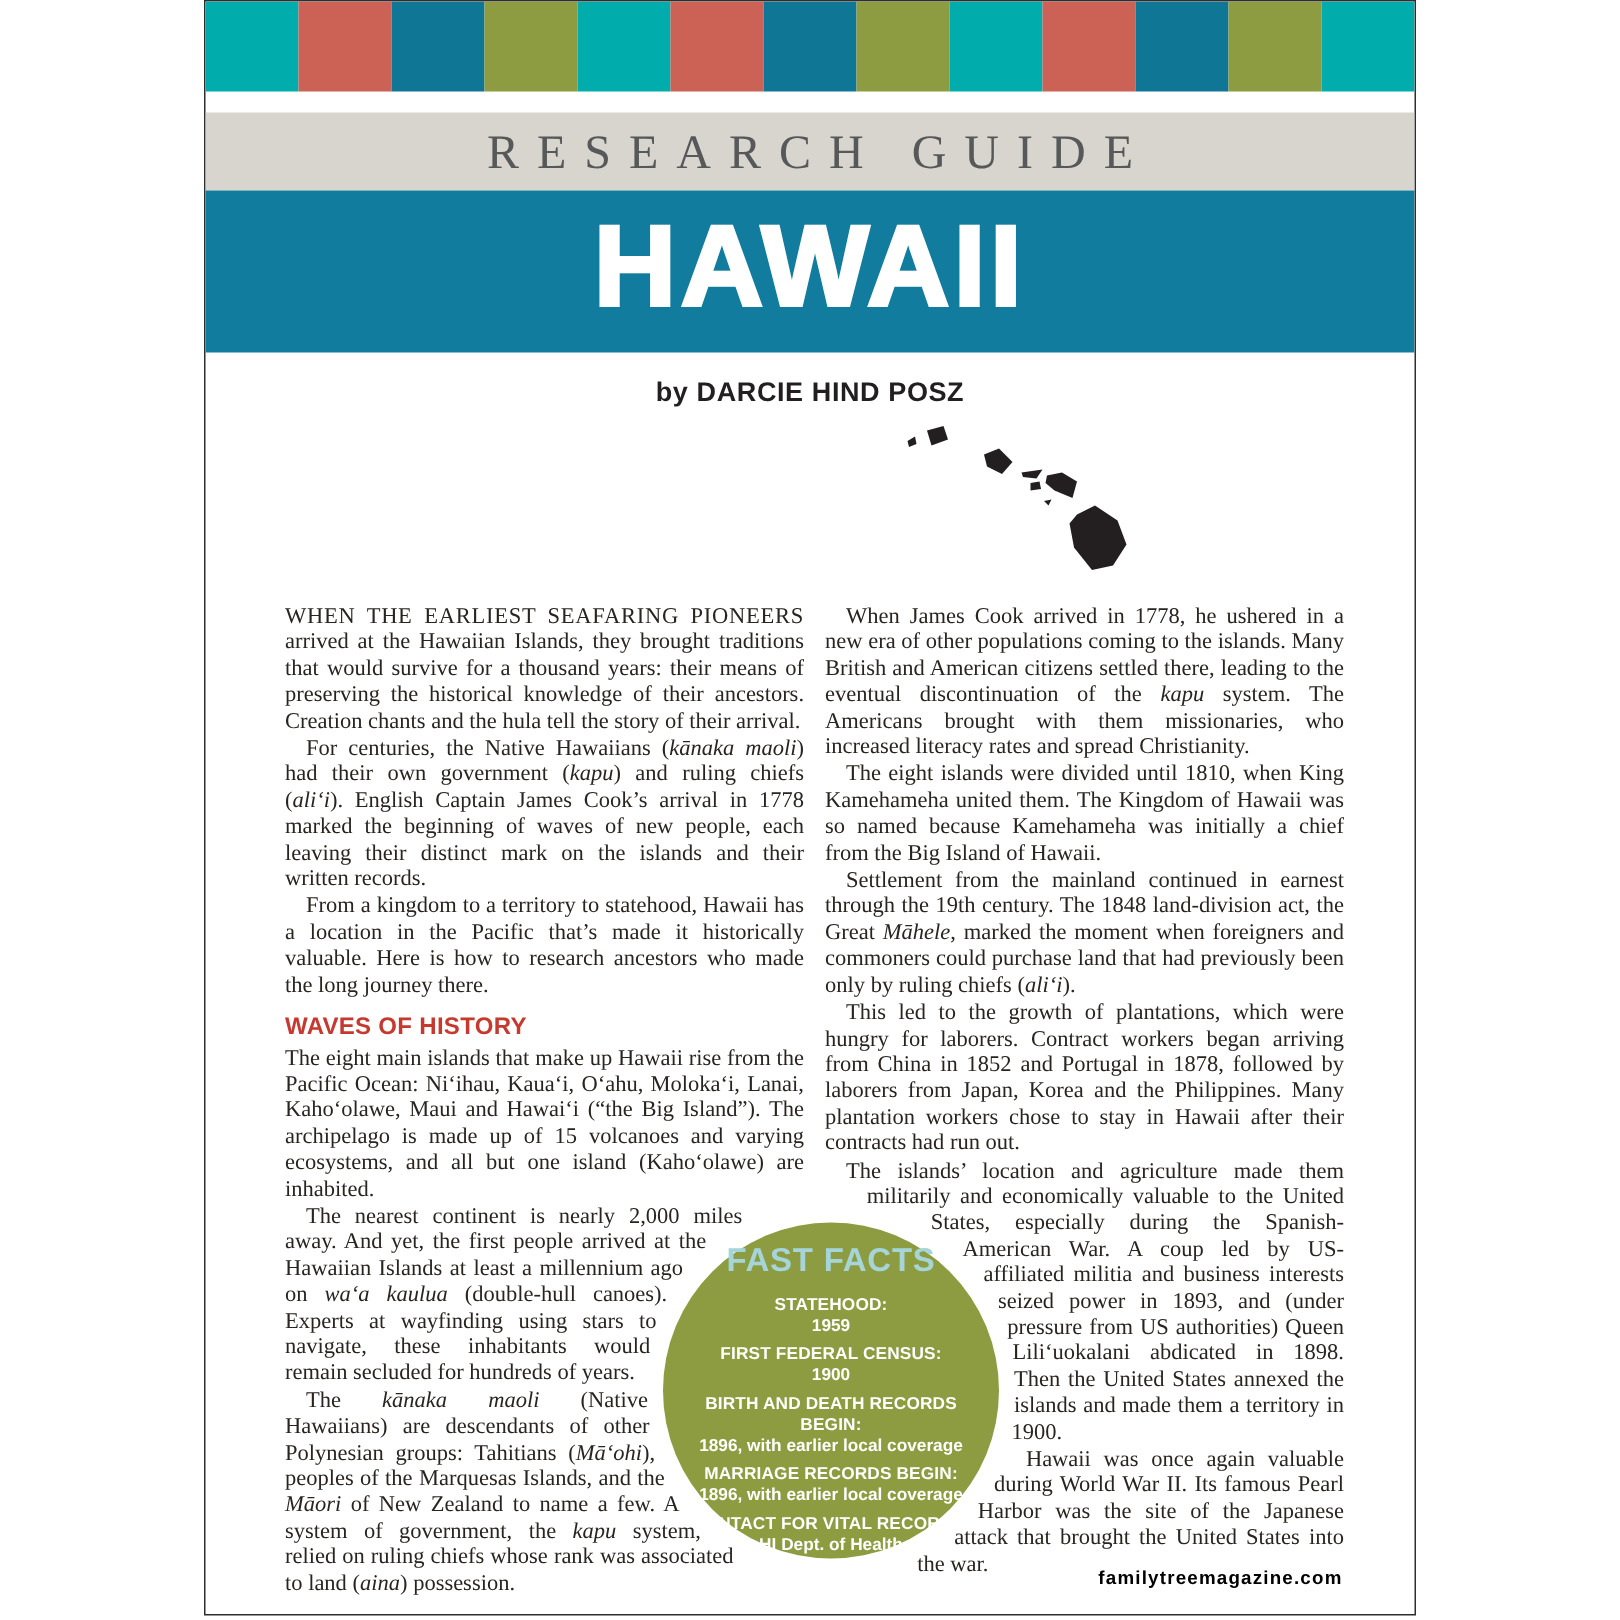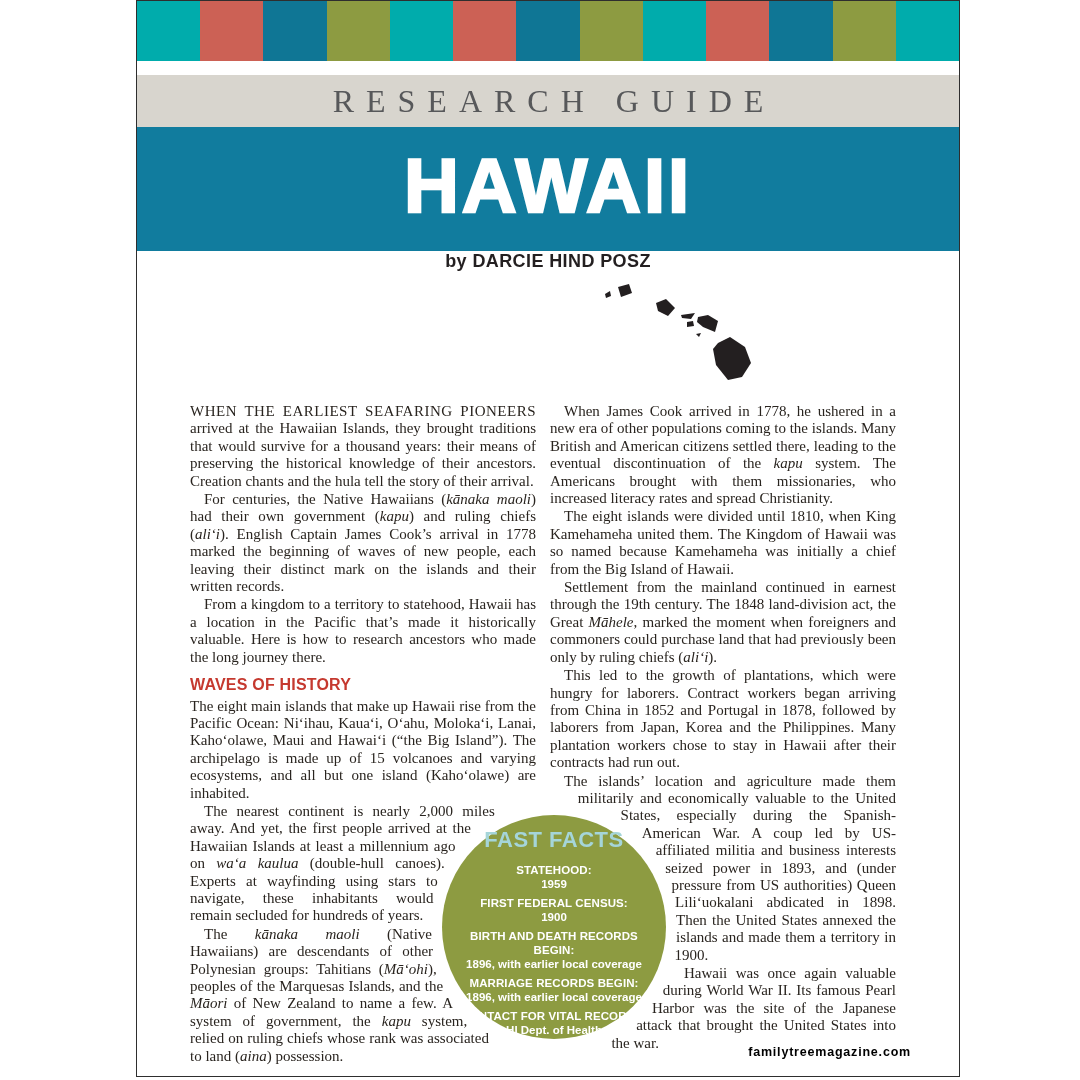--- a/index.html
+++ b/index.html
@@ -3,37 +3,37 @@
 <meta charset="utf-8">
 <style>
   html,body{margin:0;padding:0;}
   body{
     width:1080px;height:1080px;background:#ffffff;position:relative;
     font-family:"Liberation Serif", serif;
     -webkit-font-smoothing:antialiased;
   }
   .page{
     position:absolute;left:136px;top:0;width:806px;height:1075px;
-    background:#ffffff;border:1px solid #2e2e2e;overflow:hidden;padding-left:16px;
+    background:#ffffff;border:1px solid #2e2e2e;overflow:hidden;
   }
   
   .stripe-band{position:absolute;left:0;top:0;width:100%;height:60px;display:flex;}
   .stripe{flex:1 1 0;}
   
   .kicker-band{
     position:absolute;left:0;top:74px;width:100%;height:52px;
     background:var(--gray-band,#d8d5ce);display:flex;align-items:center;justify-content:center;
   }
   .kicker{
     font-family:"Liberation Serif", serif;font-size:32px;color:#57585a;
     letter-spacing:12px;padding-left:12px;white-space:nowrap;
   }
   
   .title-band{
-    position:absolute;left:0;top:126px;width:100%;height:124px;
+    position:absolute;left:0;top:126px;width:100%;height:108px;
     background:var(--teal-band,#117c9e);display:flex;align-items:center;justify-content:center;
   }
   .page-title{
     font-family:"Liberation Sans", sans-serif;font-weight:700;font-size:76px;color:#ffffff;
     letter-spacing:3px;-webkit-text-stroke:2.5px #ffffff;line-height:1;padding-bottom:6px;
   }
   .byline{
     position:absolute;left:0;top:250px;width:100%;text-align:center;
     font-family:"Liberation Sans", sans-serif;font-weight:700;font-size:18px;
     letter-spacing:.4px;color:#231f20;

